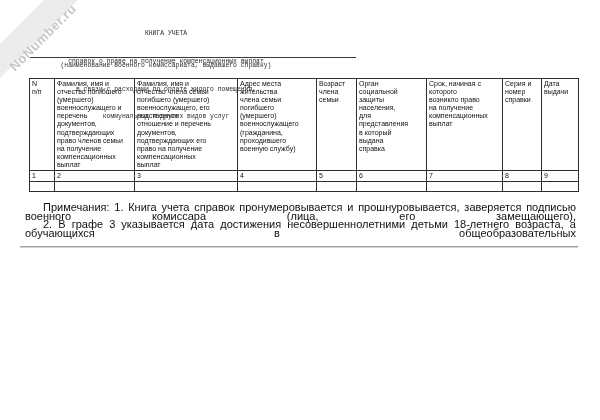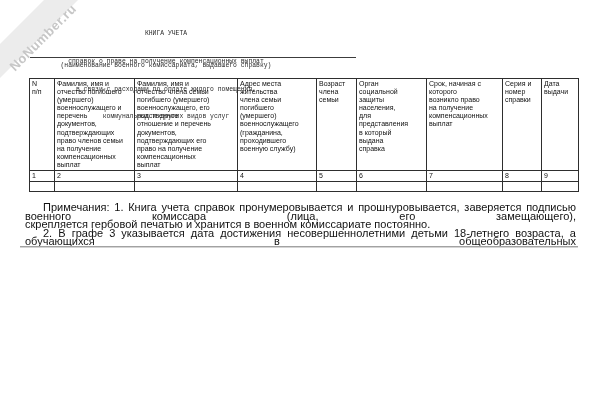--- a/index.html
+++ b/index.html
@@ -190,17 +190,16 @@
       <td></td>
       <td></td>
       <td></td>
       <td></td>
     </tr>
   </tbody>
 </table>
 
 <div class="notes">
   <div class="note-line note-start">Примечания: 1. Книга учета справок пронумеровывается и прошнуровывается, заверяется подписью военного комиссара (лица, его замещающего),</div>
-  <div class="note-line note-end">скрепляется гербовой печатью и хранится в военном комиссариате постоянно.</div>
   <div class="note-line note-start">2. В графе 3 указывается дата достижения несовершеннолетними детьми 18-летнего возраста, а обучающихся в общеобразовательных</div>
 </div>
 
 <div class="bottom-rule"></div>
 
 </body></html>

